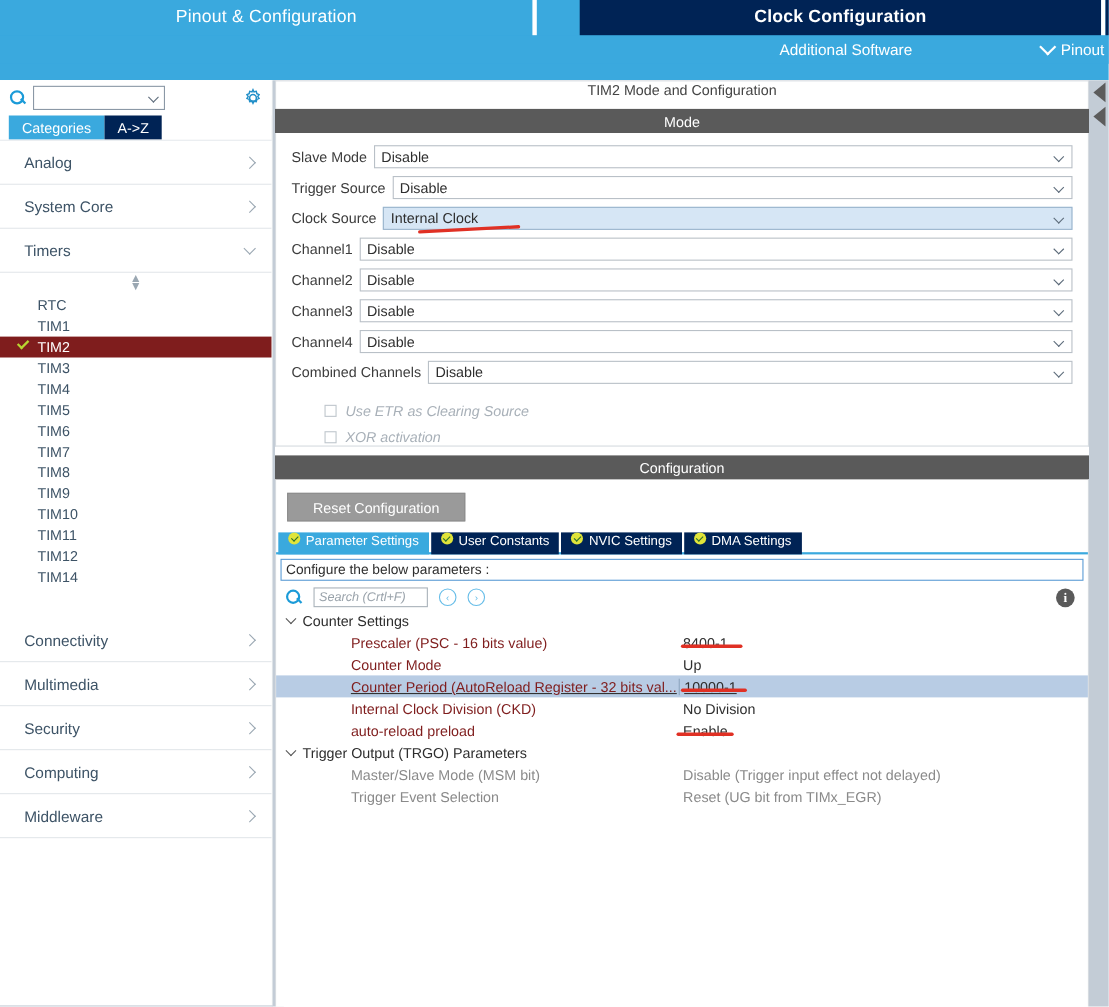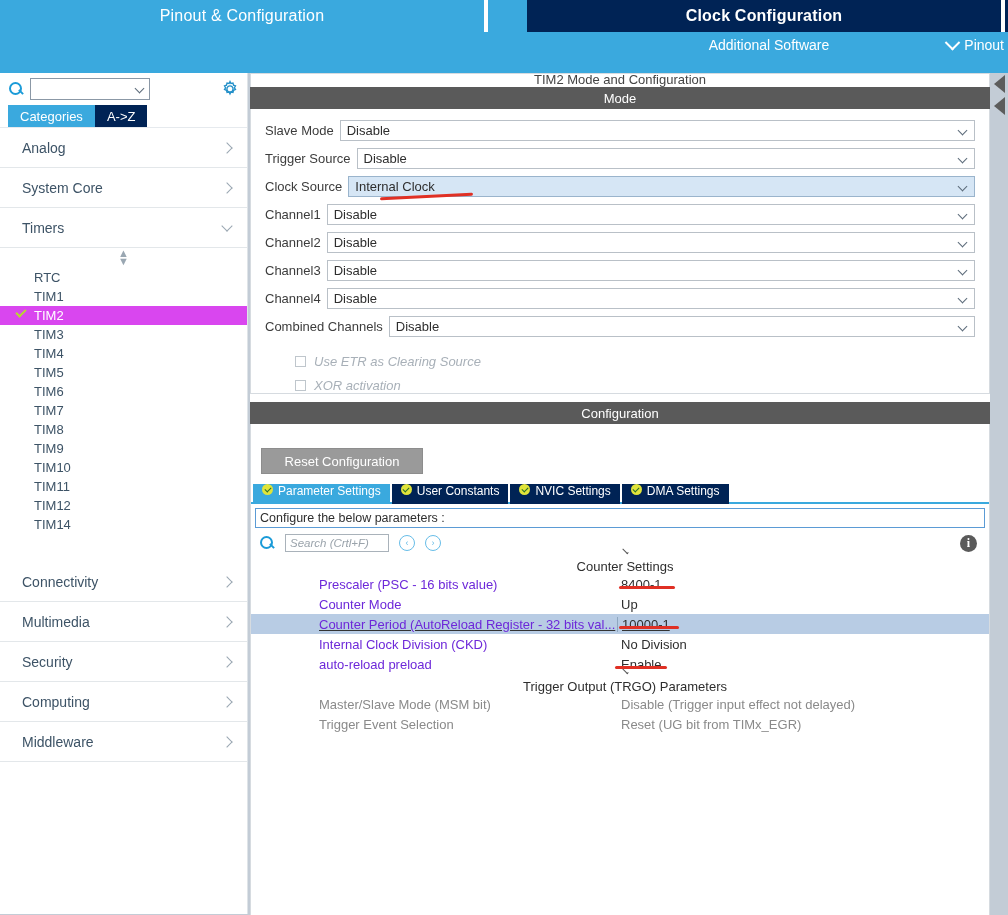--- a/index.html
+++ b/index.html
@@ -96,36 +96,36 @@
   }
   #sort-handle {
     height: 18px; display: flex; align-items: center; justify-content: center;
   }
   .sort-glyph { font-size: 11px; color: #9aa7b2; line-height: 8px; text-align:center;}
   .ip-list { padding-top: 2px; }
   .ip-item {
     height: 19px; display: flex; align-items: center; padding-left: 34px;
     font-size: 13px; color: #3d5366; position: relative;
   }
-  .ip-item.selected { background: #d946ef; color: #ffffff; padding-left: 34px; }
+  .ip-item.selected { background: #7f1d1d; color: #ffffff; padding-left: 34px; }
   .ip-item.selected .check {
     position: absolute; left: 16px; top: 3px;
     width: 10px; height: 6px; border-left: 2.5px solid #b9d631; border-bottom: 2.5px solid #b9d631;
     transform: rotate(-45deg);
   }
   .spacer-gap { height: 28px; }
 
   
   #right-panel {
     position: absolute; left: 250px; top: 0; width: 740px; height: 849px;
     background: #ffffff; display: flex; flex-direction: column;
   }
   #mode-conf-title {
-    height: 14px; background: #ffffff; border: 1px solid #d6dbe0; border-bottom: none;
-    display: flex; align-items: flex-end; justify-content: center;
+    height: 26px; background: #ffffff; border: 1px solid #d6dbe0; border-bottom: none;
+    display: flex; align-items: flex-start; justify-content: center;
     font-size: 13px; color: #444;
   }
   .section-bar {
     height: 22px; background: #5a5a5a; color: #ffffff;
     display: flex; align-items: center; justify-content: center; font-size: 13px;
   }
   #mode-body {
     border: 1px solid #d6dbe0; border-top: none; background: #ffffff;
     padding: 10px 14px 8px 14px; height: 285px;
   }
@@ -145,21 +145,21 @@
   .cb-row { display: flex; align-items: center; height: 24px; padding-left: 30px; gap: 8px; }
   .cbox { width: 11px; height: 11px; border: 1px solid #6f7a85; background: #ffffff; flex:0 0 11px;}
   .cbox.dim { border-color: #bfc6cc; }
   .cb-label { font-size: 13px; color: #2e2e2e; }
   .cb-label.dim { color: #a8b0b8; font-style: italic; }
 
   
   #config-wrap { margin-top: 8px; display: flex; flex-direction: column; flex: 1 1 auto; }
   #config-body { border: 1px solid #d6dbe0; border-top: none; background: #ffffff; flex: 1 1 auto; padding: 8px 0 0 0;}
   #reset-btn {
-    margin: 16px 0 10px 10px; width: 162px; height: 26px; background: #9a9a9a; color: #ffffff;
+    margin: 4px 0 10px 10px; width: 162px; height: 26px; background: #9a9a9a; color: #ffffff;
     display: flex; align-items: center; justify-content: center; font-size: 13px;
     border: 1px solid #8d8d8d;
   }
   #conf-tabs { display: flex; height: 20px; padding-left: 2px; border-bottom: 2px solid #3aa9de;}
   .ctab {
     display: flex; align-items: flex-start; gap: 5px; padding: 0 9px; height: 20px;
     background: #002355; color: #ffffff; font-size: 12px; margin-right: 2px;
   }
   .ctab.active { background: #3aa9de; }
   .ok-dot {
@@ -188,28 +188,28 @@
     display: flex; align-items: center; justify-content: center;
     font-size: 9px; color: #67bde8; line-height: 1;
   }
   .info-icon {
     margin-left: auto; width: 17px; height: 17px; border-radius: 50%;
     background: #5a5a5a; color: #ffffff; font-size: 12px; font-weight: bold;
     display: flex; align-items: center; justify-content: center; font-family: "Liberation Serif", serif;
   }
   .tree-group {
     height: 20px; display: flex; align-items: center; gap: 7px; padding-left: 10px;
-    font-size: 13px; color: #2e2e2e; flex-direction: column;
+    font-size: 13px; color: #2e2e2e;
   }
   .tree-chev {
     width: 7px; height: 7px; border-right: 1.4px solid #555; border-bottom: 1.4px solid #555;
     transform: rotate(45deg); margin-top: -4px;
   }
   .prow { height: 20px; display: flex; align-items: center; font-size: 13px; }
-  .prow .pname { width: 370px; padding-left: 68px; color: #6d28d9; white-space: nowrap; overflow: hidden; }
+  .prow .pname { width: 370px; padding-left: 68px; color: #7f1d1d; white-space: nowrap; overflow: hidden; }
   .prow .pval { padding-left: 0px; color: #2e2e2e; }
   .prow.selected { background: #b8cce4; text-decoration: underline; }
   .prow.selected .pval { border-left: 1px solid #8ea7c0; padding-left: 4px; margin-left: -4px; }
   .prow.dimmed .pname, .prow.dimmed .pval { color: #8a8a8a; }
   .annot-line { position: absolute; background: #e03024; height: 3px; border-radius: 2px; }
 
   
   #right-vscroll {
     position: absolute; right: 0; top: 0; width: 18px; height: 849px; background: #c3ccd6;
   }

